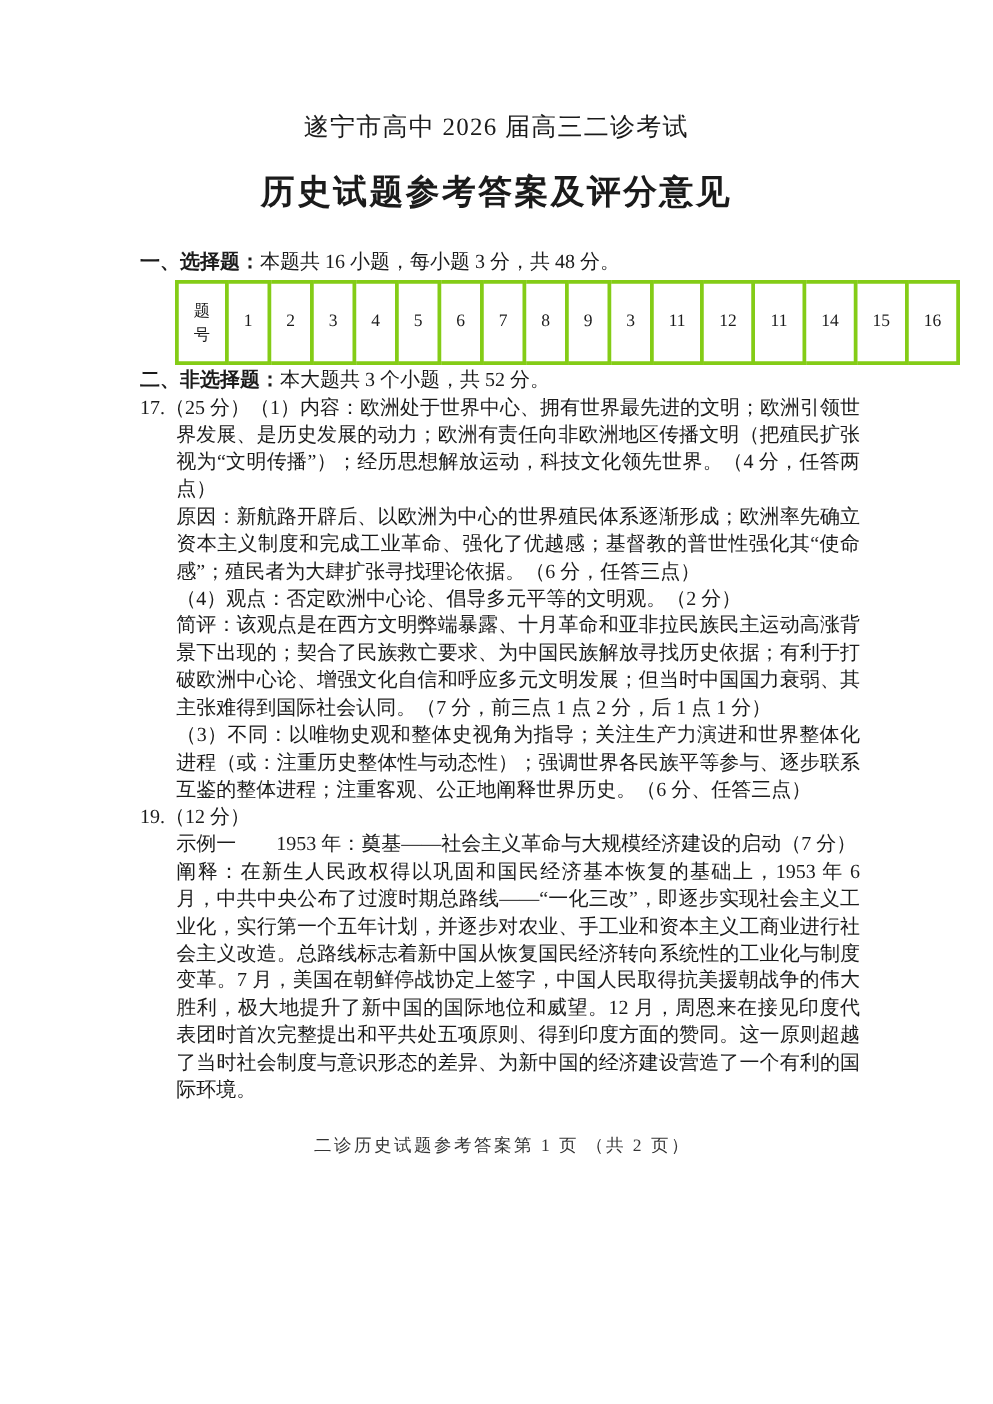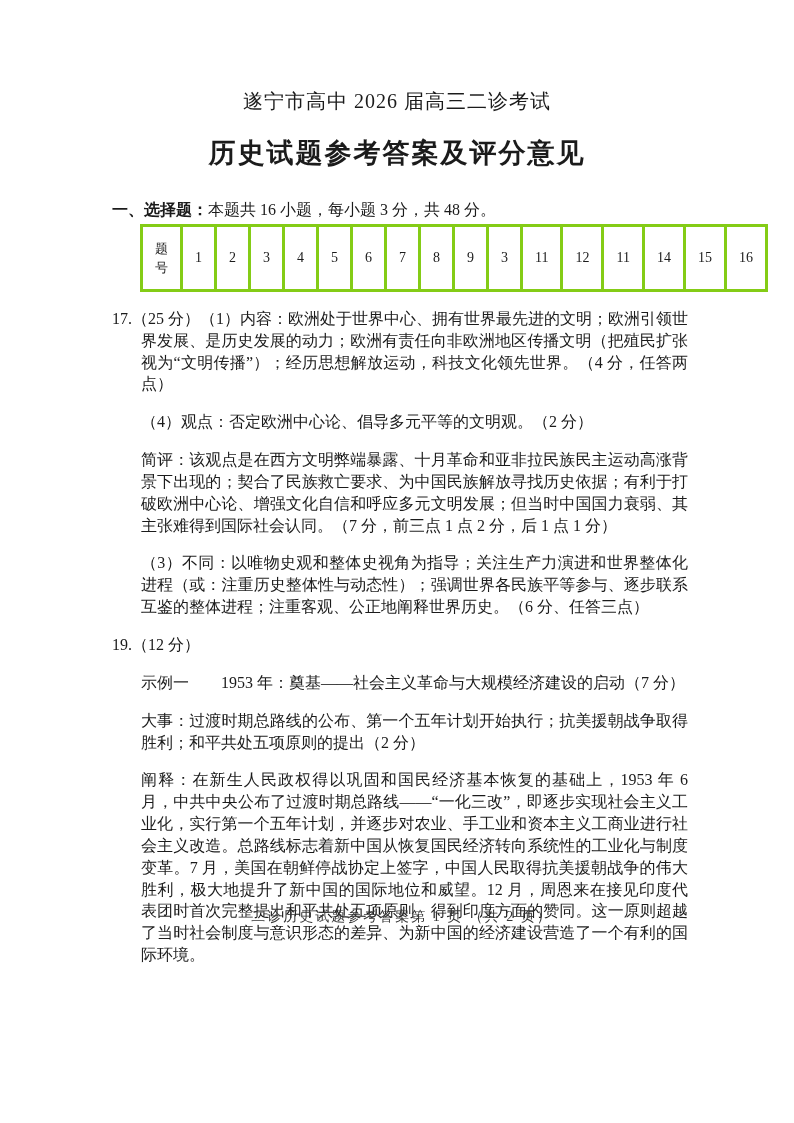--- a/index.html
+++ b/index.html
@@ -59,21 +59,21 @@
     height: 19px;
     padding: 12px;
     font-size: 14px;
     line-height: 19px;
   }
   table.answer-table td.label {
     width: 38px;
     font-size: 13px;
   }
   .para {
-    margin: 16px 0 0 29px;
+    margin: 0 0 0 29px;
     padding: 0;
   }
   .para.hang {
     text-indent: -29px;
   }
   .footer {
     position: absolute;
     top: 908px;
     left: 5px;
     width: 100%;
@@ -112,28 +112,29 @@
             <td>11</td>
             <td>12</td>
             <td>11</td>
             <td>14</td>
             <td>15</td>
             <td>16</td>
           </tr>
       </tbody>
     </table>
 
+    <p class="sec-heading"><b>二、非选择题：</b><span>本大题共 3 个小题，共 52 分。</span></p>
 
     <p class="para hang">17.（25 分）（1）内容：欧洲处于世界中心、拥有世界最先进的文明；欧洲引领世界发展、是历史发展的动力；欧洲有责任向非欧洲地区传播文明（把殖民扩张视为“文明传播”）；经历思想解放运动，科技文化领先世界。（4 分，任答两点）</p>
+    <p class="para">原因：新航路开辟后、以欧洲为中心的世界殖民体系逐渐形成；欧洲率先确立资本主义制度和完成工业革命、强化了优越感；基督教的普世性强化其“使命感”；殖民者为大肆扩张寻找理论依据。（6 分，任答三点）</p>
     <p class="para">（4）观点：否定欧洲中心论、倡导多元平等的文明观。（2 分）</p>
     <p class="para">简评：该观点是在西方文明弊端暴露、十月革命和亚非拉民族民主运动高涨背景下出现的；契合了民族救亡要求、为中国民族解放寻找历史依据；有利于打破欧洲中心论、增强文化自信和呼应多元文明发展；但当时中国国力衰弱、其主张难得到国际社会认同。（7 分，前三点 1 点 2 分，后 1 点 1 分）</p>
     <p class="para">（3）不同：以唯物史观和整体史视角为指导；关注生产力演进和世界整体化进程（或：注重历史整体性与动态性）；强调世界各民族平等参与、逐步联系互鉴的整体进程；注重客观、公正地阐释世界历史。（6 分、任答三点）</p>
 
     <p class="para hang">19.（12 分）</p>
     <p class="para">示例一　　1953 年：奠基——社会主义革命与大规模经济建设的启动（7 分）</p>
-    <p class="para">大事：过渡时期总路线的公布、第一个五年计划开始执行；抗美援朝战争取得胜利；和平共处五项原则的提出（2 分）</p>
     <p class="para">阐释：在新生人民政权得以巩固和国民经济基本恢复的基础上，1953 年 6 月，中共中央公布了过渡时期总路线——“一化三改”，即逐步实现社会主义工业化，实行第一个五年计划，并逐步对农业、手工业和资本主义工商业进行社会主义改造。总路线标志着新中国从恢复国民经济转向系统性的工业化与制度变革。7 月，美国在朝鲜停战协定上签字，中国人民取得抗美援朝战争的伟大胜利，极大地提升了新中国的国际地位和威望。12 月，周恩来在接见印度代表团时首次完整提出和平共处五项原则、得到印度方面的赞同。这一原则超越了当时社会制度与意识形态的差异、为新中国的经济建设营造了一个有利的国际环境。</p>
 
   </div>
 
   <div class="footer">二诊历史试题参考答案第 1 页 （共 2 页）</div>
 
 </div>
 
 </body></html>

